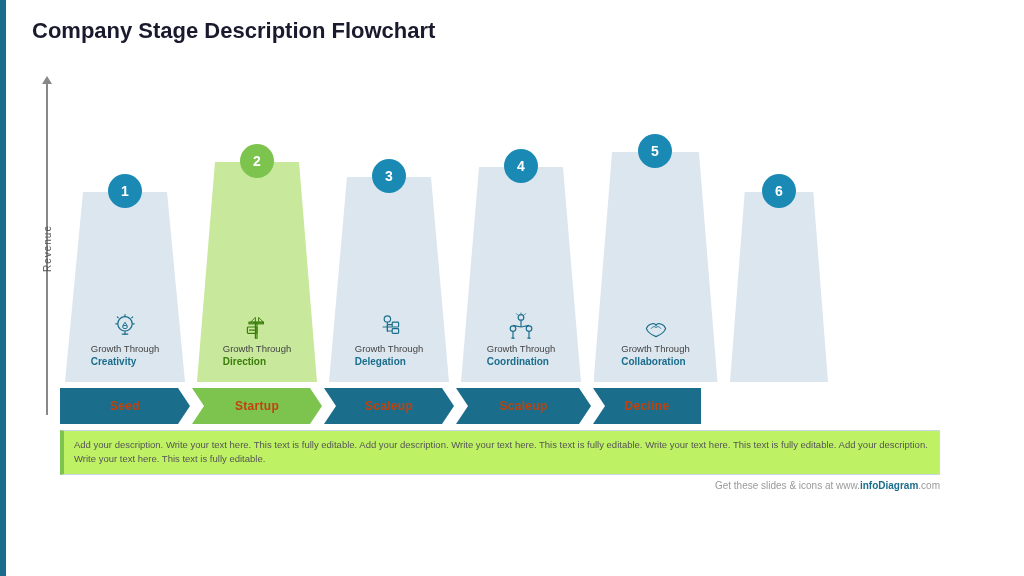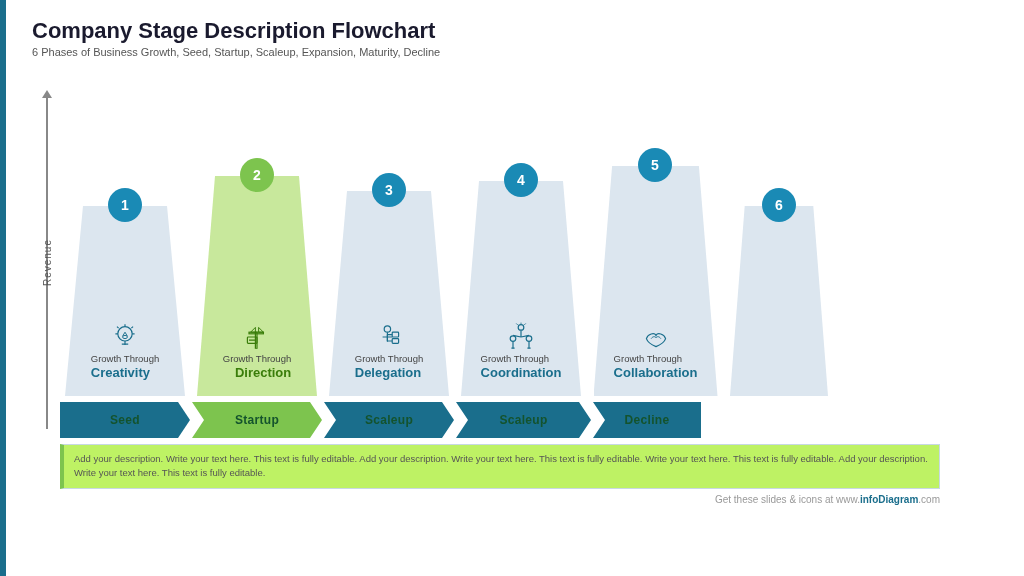--- a/index.html
+++ b/index.html
@@ -127,44 +127,43 @@
       background: #7dc44e;
     }
 
     .phase-label {
       font-size: 9.5px;
       color: #444;
       line-height: 1.3;
     }
     .phase-label strong {
       color: #1a6e8c;
-      font-size: 13px;
+      font-size: 10px;
       font-weight: 700;
       display: block;
     }
     .phase-label.green-label strong {
       color: #3a7d0a;
-      text-align: right;
     }
 
     
     .arrows-row {
       display: flex;
       margin-left: 28px;
       gap: 2px;
       margin-top: 6px;
     }
 
     .arrow-item {
       display: flex;
       align-items: center;
       justify-content: center;
       height: 36px;
       position: relative;
-      color: #14532d;
+      color: #c2410c;
       font-size: 12px;
       font-weight: 600;
       letter-spacing: 0.3px;
     }
 
     .arrow-bg {
       position: absolute;
       inset: 0;
       background: #1a6e8c;
       clip-path: polygon(0 0, calc(100% - 12px) 0, 100% 50%, calc(100% - 12px) 100%, 0 100%, 12px 50%);
@@ -218,21 +217,20 @@
     }
   </style>
 </head>
 <body>
 
 <div class="slide">
   <div class="accent-bar"></div>
 
   <div class="header">
     <h1>Company Stage Description Flowchart</h1>
-    <p>6 Phases of Business Growth, Seed, Startup, Scaleup, Expansion, Maturity, Decline</p>
   </div>
 
   <div class="diagram-area">
 
     <div class="revenue-axis">
       <div class="revenue-arrow"></div>
       <span class="revenue-label">Revenue</span>
     </div>
 
     <div class="phases-row">

